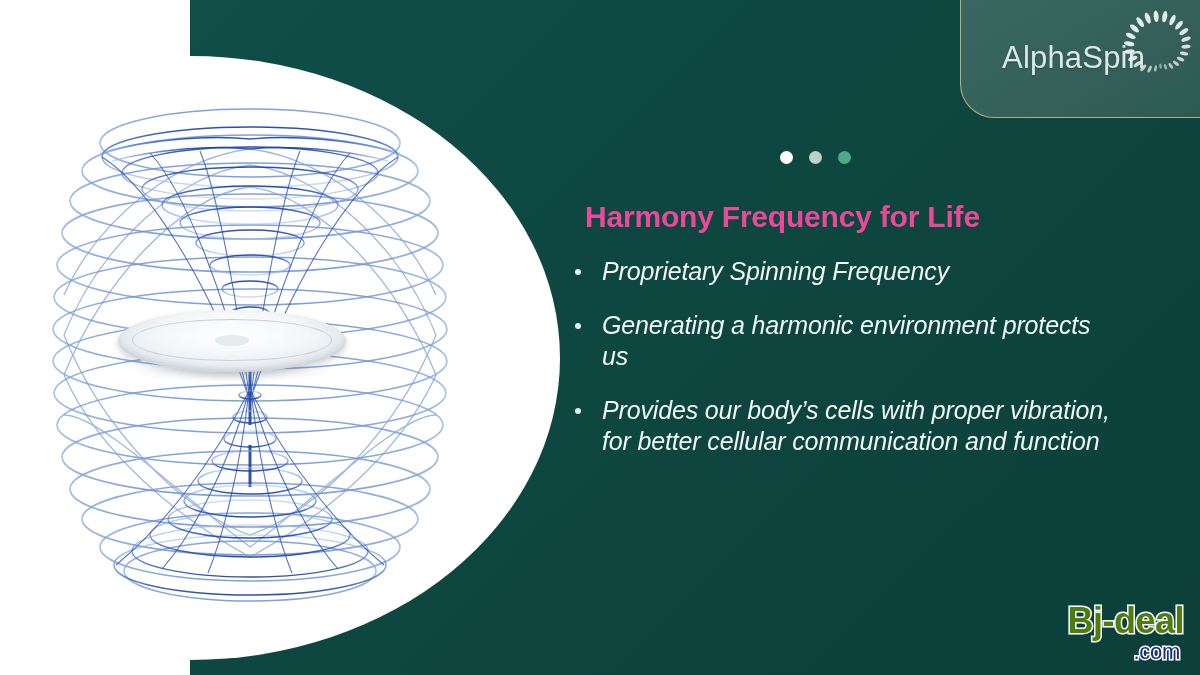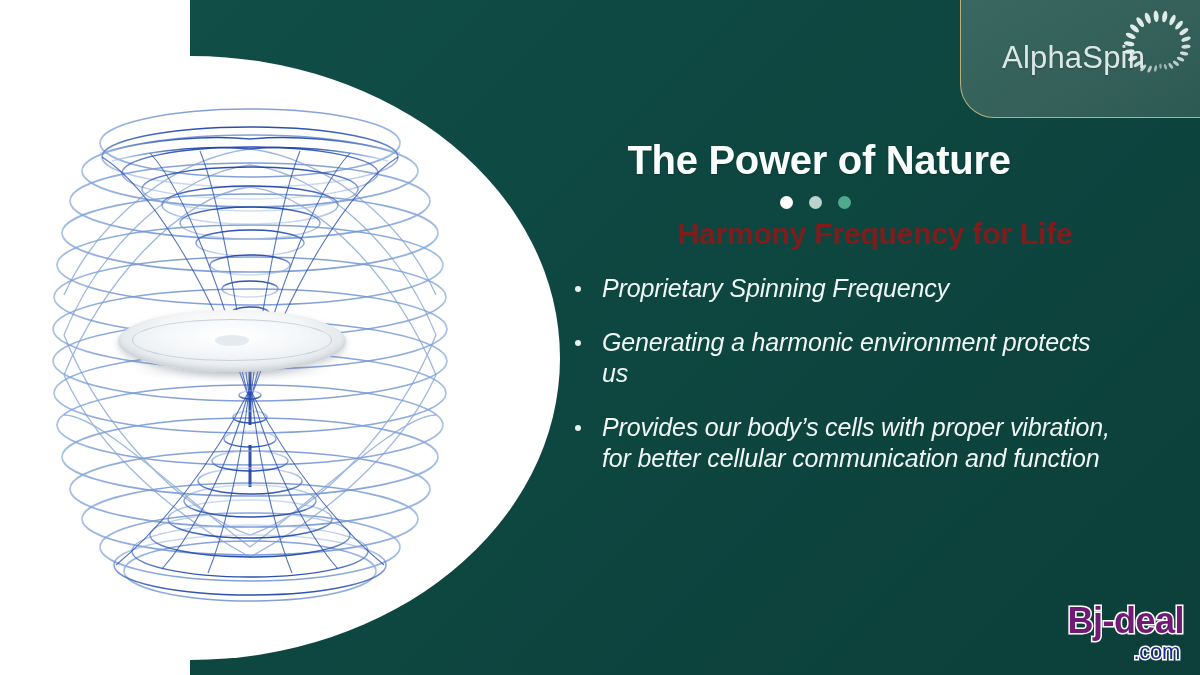--- a/index.html
+++ b/index.html
@@ -148,27 +148,26 @@
     justify-content: center;
     margin-top: 13px;
     padding-right: 110px;
   }
   .dot {
     width: 13px; height: 13px;
     border-radius: 50%;
     display: block;
   }
   .subtitle {
-    margin-top: 8px;
+    margin-top: 36px;
     font-size: 30px;
     font-weight: bold;
-    color: #7f1d1d;
+    color: #ec4899;
     letter-spacing: -0.2px;
     padding-left: 10px;
-    text-align: center;
   }
   .bullets {
     margin-top: 22px;
     padding: 0;
     list-style: none;
   }
   .bullet {
     display: flex;
     align-items: flex-start;
     margin-bottom: 22px;
@@ -203,21 +202,21 @@
     position: absolute;
     right: 16px;
     bottom: 12px;
     text-align: right;
     line-height: 1;
     user-select: none;
   }
   .wm-main {
     font-size: 36px;
     font-weight: bold;
-    color: #701a75;
+    color: #4d7c0f;
     letter-spacing: -0.5px;
     -webkit-text-stroke: 3px #ffffff;
     paint-order: stroke fill;
     display: block;
     margin-left: 17px;
   }
   .wm-sub {
     font-size: 22px;
     font-weight: normal;
     color: #1B2A8C;
@@ -420,21 +419,20 @@
             </g>
           <g transform="rotate(-170 50 50)">
               <ellipse cx="50" cy="26" rx="1.7" ry="4.0" opacity="0.62"></ellipse>
             </g>
         </g>
       </svg>
     </span>
   </div>
 
   <div class="content">
-    <h1 class="title">The Power of Nature</h1>
 
     <div class="dots">
       <span class="dot" style="background:#FFFFFF"></span>
       <span class="dot" style="background:#BCD2CC"></span>
       <span class="dot" style="background:#4FA98C"></span>
     </div>
 
     <div class="subtitle">Harmony Frequency for Life</div>
 
     <ul class="bullets">

